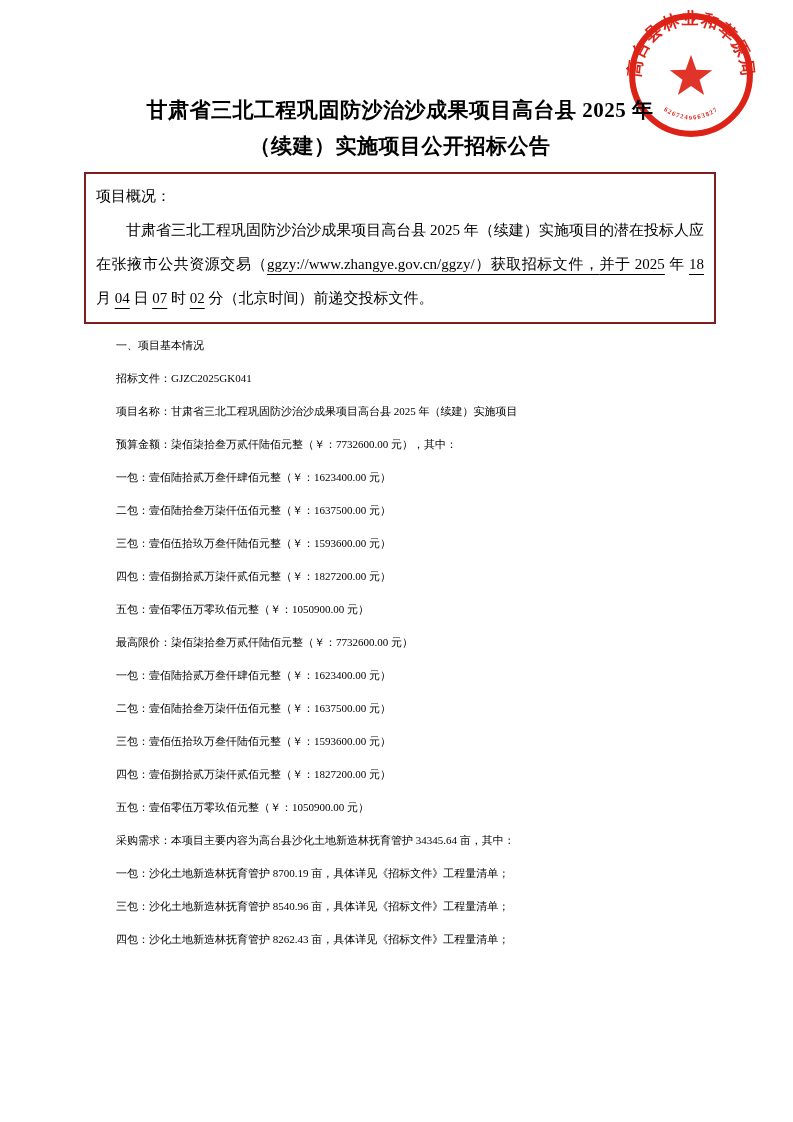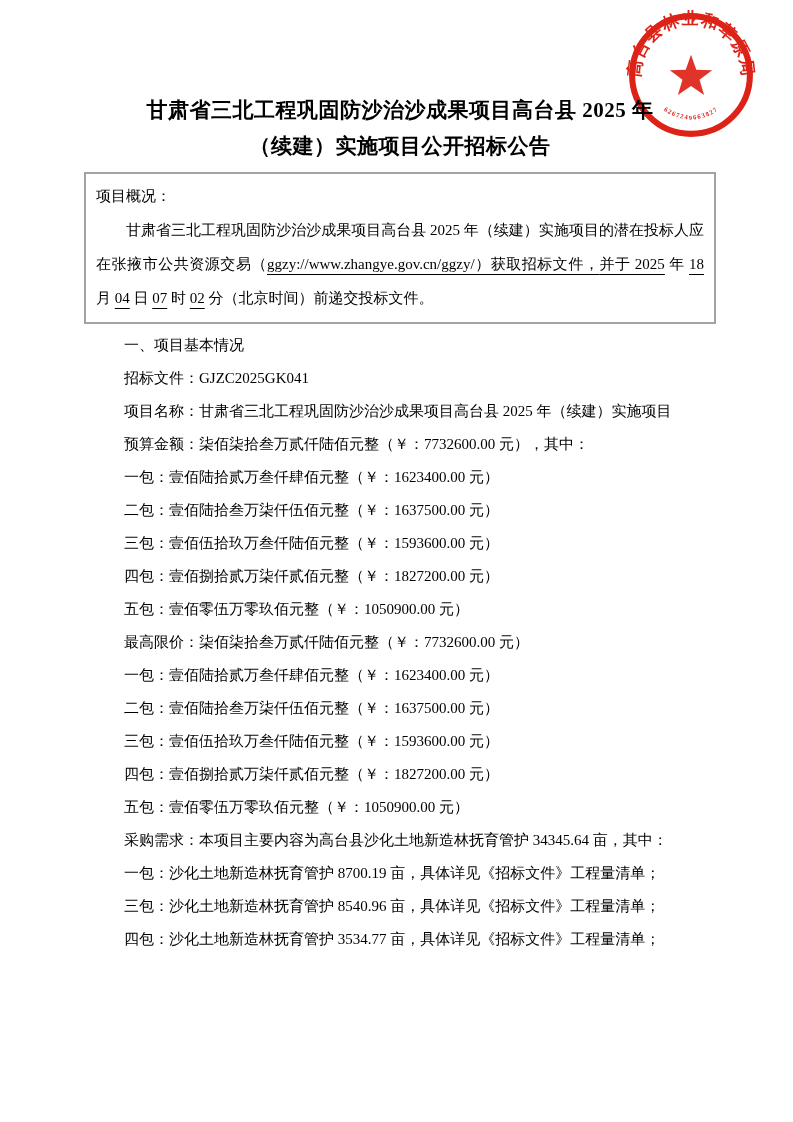--- a/index.html
+++ b/index.html
@@ -16,38 +16,38 @@
   .doc-title {
     margin: 92px 0 0 0;
     font-size: 21px;
     font-weight: bold;
     text-align: center;
     line-height: 36px;
     letter-spacing: 0.5px;
   }
   .overview-box {
     box-sizing: border-box;
-    border: 2px solid #a3a3a3;
+    border: 2px solid #7f1d1d;
     margin: 8px -10px 0 -10px;
     padding: 5px 10px 7px 10px;
     font-size: 15px;
     line-height: 34px;
     text-align: justify;
   }
   .overview-label { margin: 0; }
   .overview-para { margin: 0; text-indent: 2em; }
   .ul {
     text-decoration: underline;
     text-underline-offset: 5px;
     text-decoration-thickness: 1px;
   }
   .paras { margin-top: 5px; }
   .paras p {
     margin: 0;
-    font-size: 15px;
+    font-size: 11px;
     line-height: 33px;
     text-indent: 2em;
     text-align: justify;
   }
   .seal {
     position: absolute;
     left: 626px;
     top: 10px;
     width: 130px;
     height: 130px;
@@ -97,17 +97,17 @@
         <p>五包：壹佰零伍万零玖佰元整（￥：1050900.00 元）</p>
         <p>最高限价：柒佰柒拾叁万贰仟陆佰元整（￥：7732600.00 元）</p>
         <p>一包：壹佰陆拾贰万叁仟肆佰元整（￥：1623400.00 元）</p>
         <p>二包：壹佰陆拾叁万柒仟伍佰元整（￥：1637500.00 元）</p>
         <p>三包：壹佰伍拾玖万叁仟陆佰元整（￥：1593600.00 元）</p>
         <p>四包：壹佰捌拾贰万柒仟贰佰元整（￥：1827200.00 元）</p>
         <p>五包：壹佰零伍万零玖佰元整（￥：1050900.00 元）</p>
         <p>采购需求：本项目主要内容为高台县沙化土地新造林抚育管护 34345.64 亩，其中：</p>
         <p>一包：沙化土地新造林抚育管护 8700.19 亩，具体详见《招标文件》工程量清单；</p>
         <p>三包：沙化土地新造林抚育管护 8540.96 亩，具体详见《招标文件》工程量清单；</p>
-        <p>四包：沙化土地新造林抚育管护 3534.77 亩，具体详见《招标文件》工程量清单；</p>
+        <p>四包：沙化土地新造林抚育管护 8262.43 亩，具体详见《招标文件》工程量清单；</p>
       </div>
 
   </div>
 </div>
 
 </body></html>

